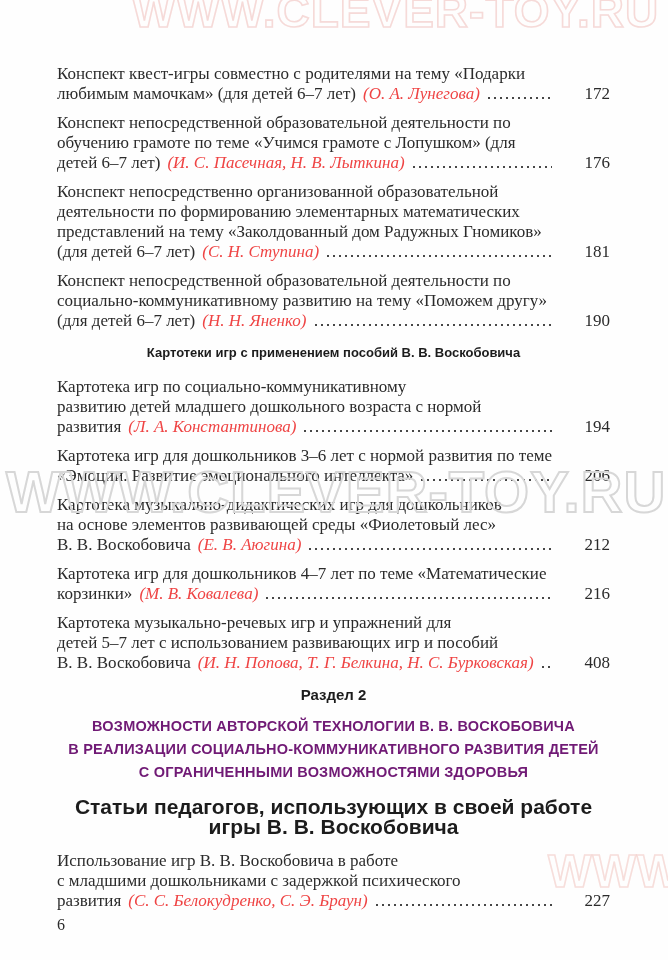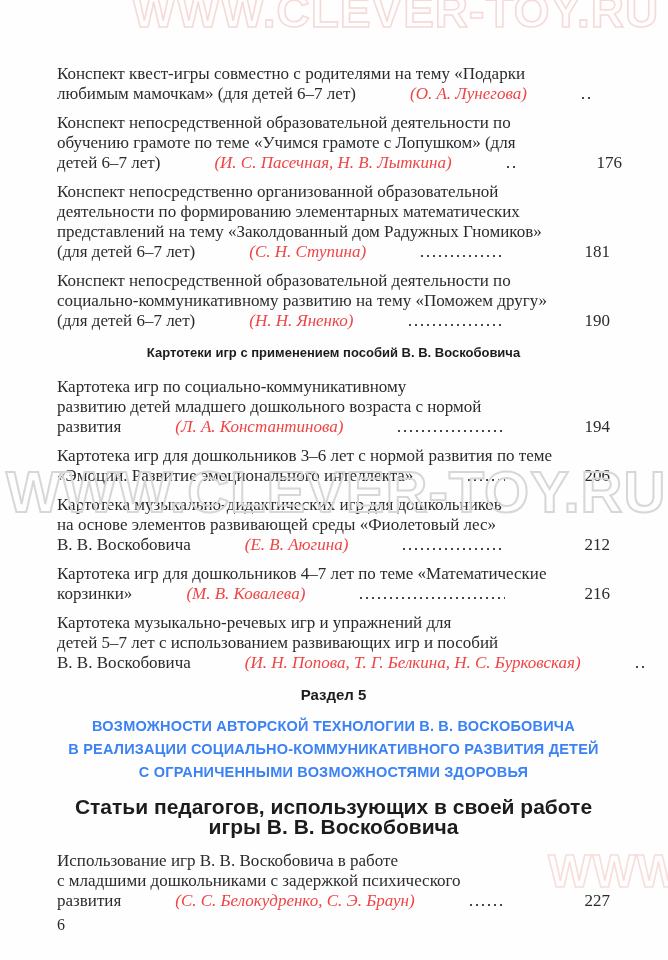--- a/index.html
+++ b/index.html
@@ -14,21 +14,21 @@
   }
   .content{padding:64px 58px 0 57px;}
   .entry{margin:0 0 9px 0;}
   .pre{
     white-space:pre-line;
     font-size:17px;line-height:20px;
     color:#2b2b2b;
   }
   .last{
     display:flex;align-items:flex-end;
-    font-size:17px;line-height:20px;gap:47px;
+    font-size:17px;line-height:20px;
   }
   .tail{white-space:nowrap;}
   .authors{
     font-style:italic;color:#ef4444;
     margin-left:7px;white-space:nowrap;
   }
   .leader{
     flex:1;min-width:12px;height:5px;
     margin:0 4px 4px 6px;
     background-image:radial-gradient(circle,#474747 1.1px,rgba(0,0,0,0) 1.45px);
@@ -43,21 +43,21 @@
     font-family:"Liberation Sans","DejaVu Sans",sans-serif;
     font-weight:bold;text-align:center;
     color:#1c1c1c;
   }
   .heading{font-size:13px;line-height:20px;margin:12px 0 14px;}
   .section-label{font-size:15px;line-height:20px;margin:12px 0 10px;}
   .section-title{
     font-family:"Liberation Sans","DejaVu Sans",sans-serif;
     font-weight:bold;text-align:center;
     font-size:14.5px;line-height:23px;letter-spacing:.2px;
-    white-space:pre-line;color:#3b82f6;
+    white-space:pre-line;color:#701a75;
     margin:0 0 13px;
   }
   .section-subtitle{font-size:21px;line-height:20px;margin:0 0 14px;}
   .folio{
     position:absolute;left:57px;top:916px;
     font-size:16px;color:#2b2b2b;
   }
   .wm{
     position:absolute;
     font-family:"Liberation Sans","DejaVu Sans",sans-serif;
@@ -178,21 +178,21 @@
       <div class="pre">Картотека музыкально-речевых игр и упражнений для
 детей 5–7 лет с использованием развивающих игр и пособий</div>
       <div class="last">
         <span class="tail">В. В. Воскобовича</span>
         <span class="authors">(И. Н. Попова, Т. Г. Белкина, Н. С. Бурковская)</span>
         <span class="leader"></span>
         <span class="pagenum">408</span>
       </div>
     </div>
 
-    <div class="section-label">Раздел 5</div>
+    <div class="section-label">Раздел 2</div>
     <div class="section-title">ВОЗМОЖНОСТИ АВТОРСКОЙ ТЕХНОЛОГИИ В. В. ВОСКОБОВИЧА
 В РЕАЛИЗАЦИИ СОЦИАЛЬНО-КОММУНИКАТИВНОГО РАЗВИТИЯ ДЕТЕЙ
 С ОГРАНИЧЕННЫМИ ВОЗМОЖНОСТЯМИ ЗДОРОВЬЯ</div>
     <div class="section-subtitle">Статьи педагогов, использующих в своей работе игры В. В. Воскобовича</div>
 
     <div class="entry">
       <div class="pre">Использование игр В. В. Воскобовича в работе
 с младшими дошкольниками с задержкой психического</div>
       <div class="last">
         <span class="tail">развития</span>

